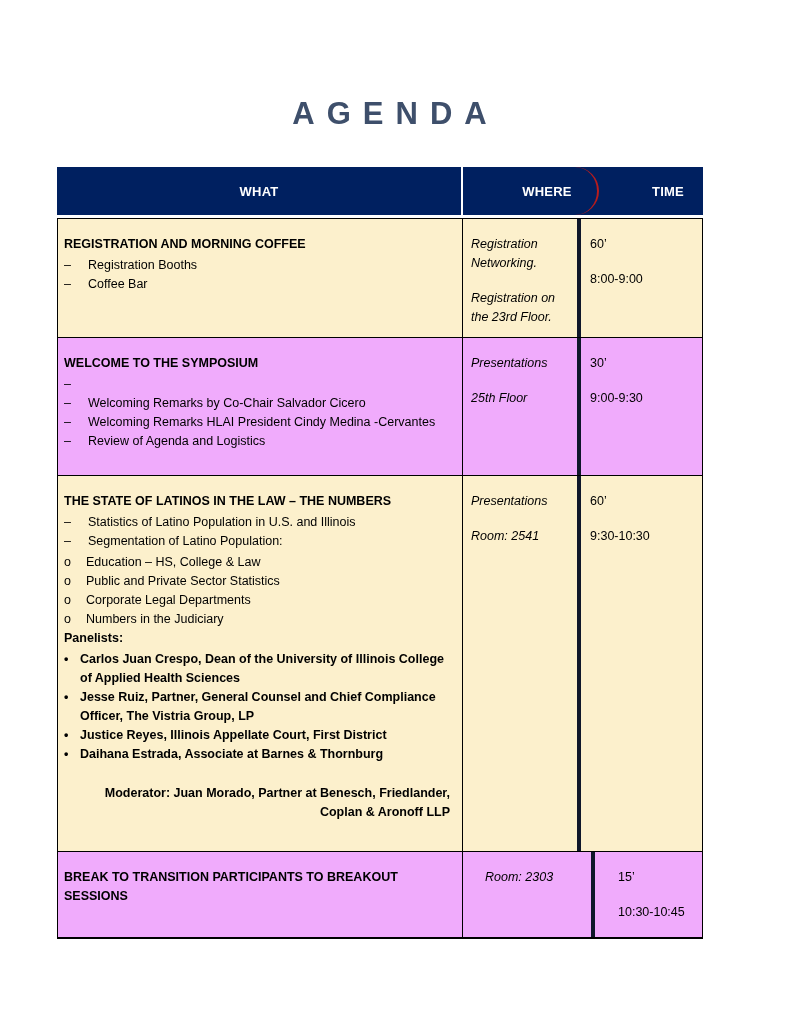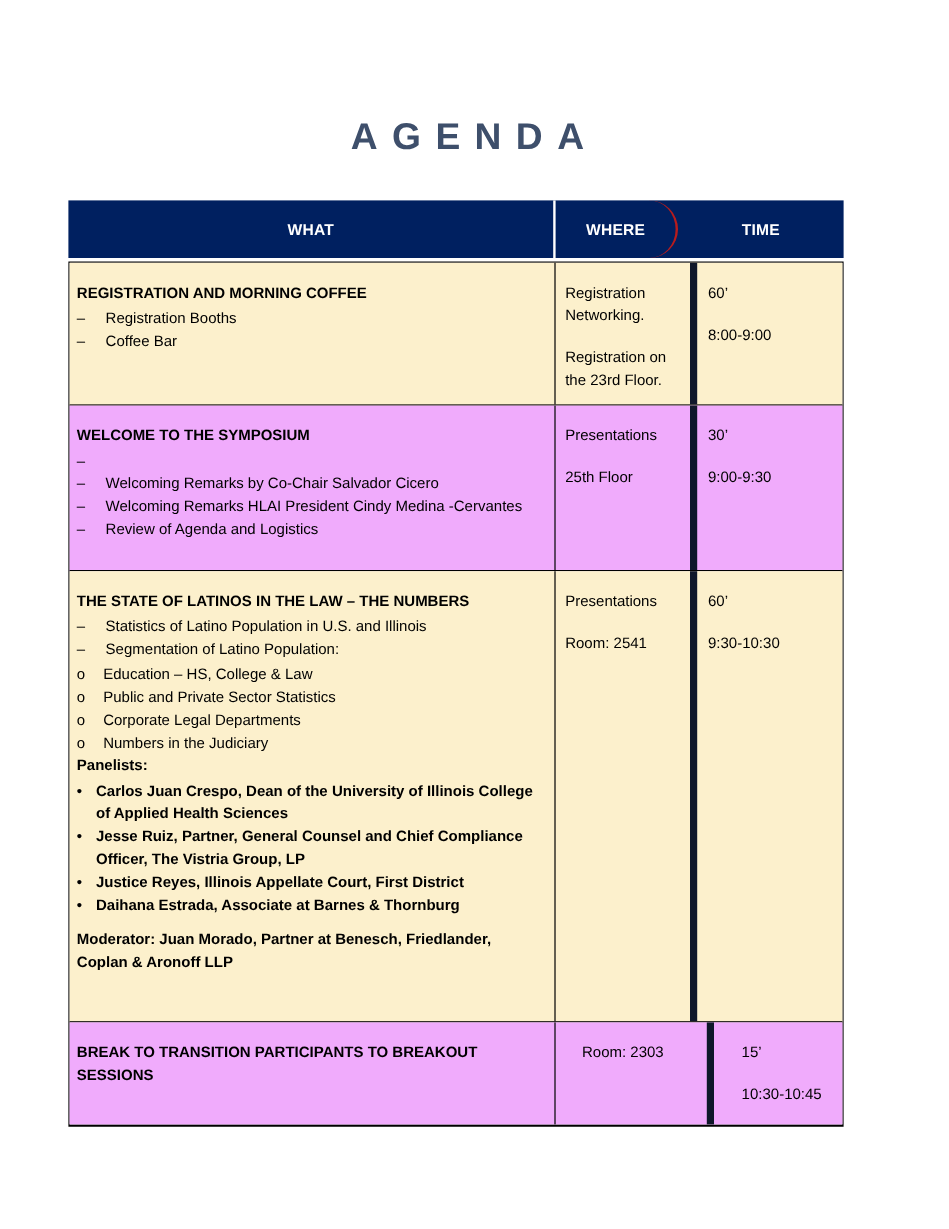--- a/index.html
+++ b/index.html
@@ -18,35 +18,35 @@
     font-size:31px; font-weight:bold;
     letter-spacing:12px;
     color:#3E4F6B;
     margin:0;
     box-sizing:border-box;
   }
 
   .agenda-table { position:absolute; top:167px; left:57px; width:646px; font-size:12.5px; }
 
   
-  .thead { display:flex; background:#002060; color:#fff; font-weight:bold; font-size:13px; }
+  .thead { display:flex; background:#002060; color:#fff; font-weight:bold; font-size:13px;gap:34px; }
   .th { display:flex; align-items:center; justify-content:center; height:48px; box-sizing:border-box; letter-spacing:0.2px; }
   .th-what  { width:406px; border-right:2px solid #fff; }
   .th-where { width:102px; border-right:2px solid #b91c1c;border-radius:24px; }
   .th-time  { flex:1; }
 
   
   .tbody { margin-top:3px; border:1px solid #000; border-bottom-width:2px; }
   .tr { display:flex; border-bottom:1px solid #000; background:#f0abfc; }
   .tr:last-child { border-bottom:none;gap:14px; }
   .tr.shaded { background:#FCF0CC; }
 
   .td { box-sizing:border-box; padding:16px 8px 10px 6px; line-height:19px; }
   .td-what  { width:405px; border-right:1px solid #000; }
-  .td-where { width:118px; border-right:6px solid #0f172a; padding-left:8px; }
+  .td-where { width:118px; border-right:4px solid #0f172a; padding-left:8px;font-style:italic; }
   .td-time  { flex:1; padding-left:9px; }
 
   .r1 .td { min-height:104px; }
   .r2 .td { min-height:137px; }
   .r3 .td { min-height:375px; }
   .r4 .td { min-height:85px; }
 
   .cell-heading { margin:0; font-weight:bold; }
   .cell-para { margin:0 0 16px 0; }
   .cell-para:last-child { margin-bottom:0; }
@@ -56,21 +56,21 @@
   .mk { flex:none; }
 
   .dash-list .mk { width:24px; }
   .circle-list { margin-left:47px; }
   .circle-list .mk { width:22px; }
   .bullet-list { margin-left:21px; font-weight:bold; margin-top:10px; }
   .bullet-list .mk { width:16px; }
   .bullet-list li { padding-right:4px; }
 
   .panelists-label { margin:0; font-weight:bold; }
-  .moderator { margin:10px 0 0 0; font-weight:bold; padding-right:4px; }
+  .moderator { margin:20px 0 0 0; font-weight:bold; padding-right:4px;text-align:right; }
 </style>
 </head>
 <body>
 
 <div class="page">
 
   <h1 class="doc-title">AGENDA</h1>
 
   <div class="agenda-table">
 

